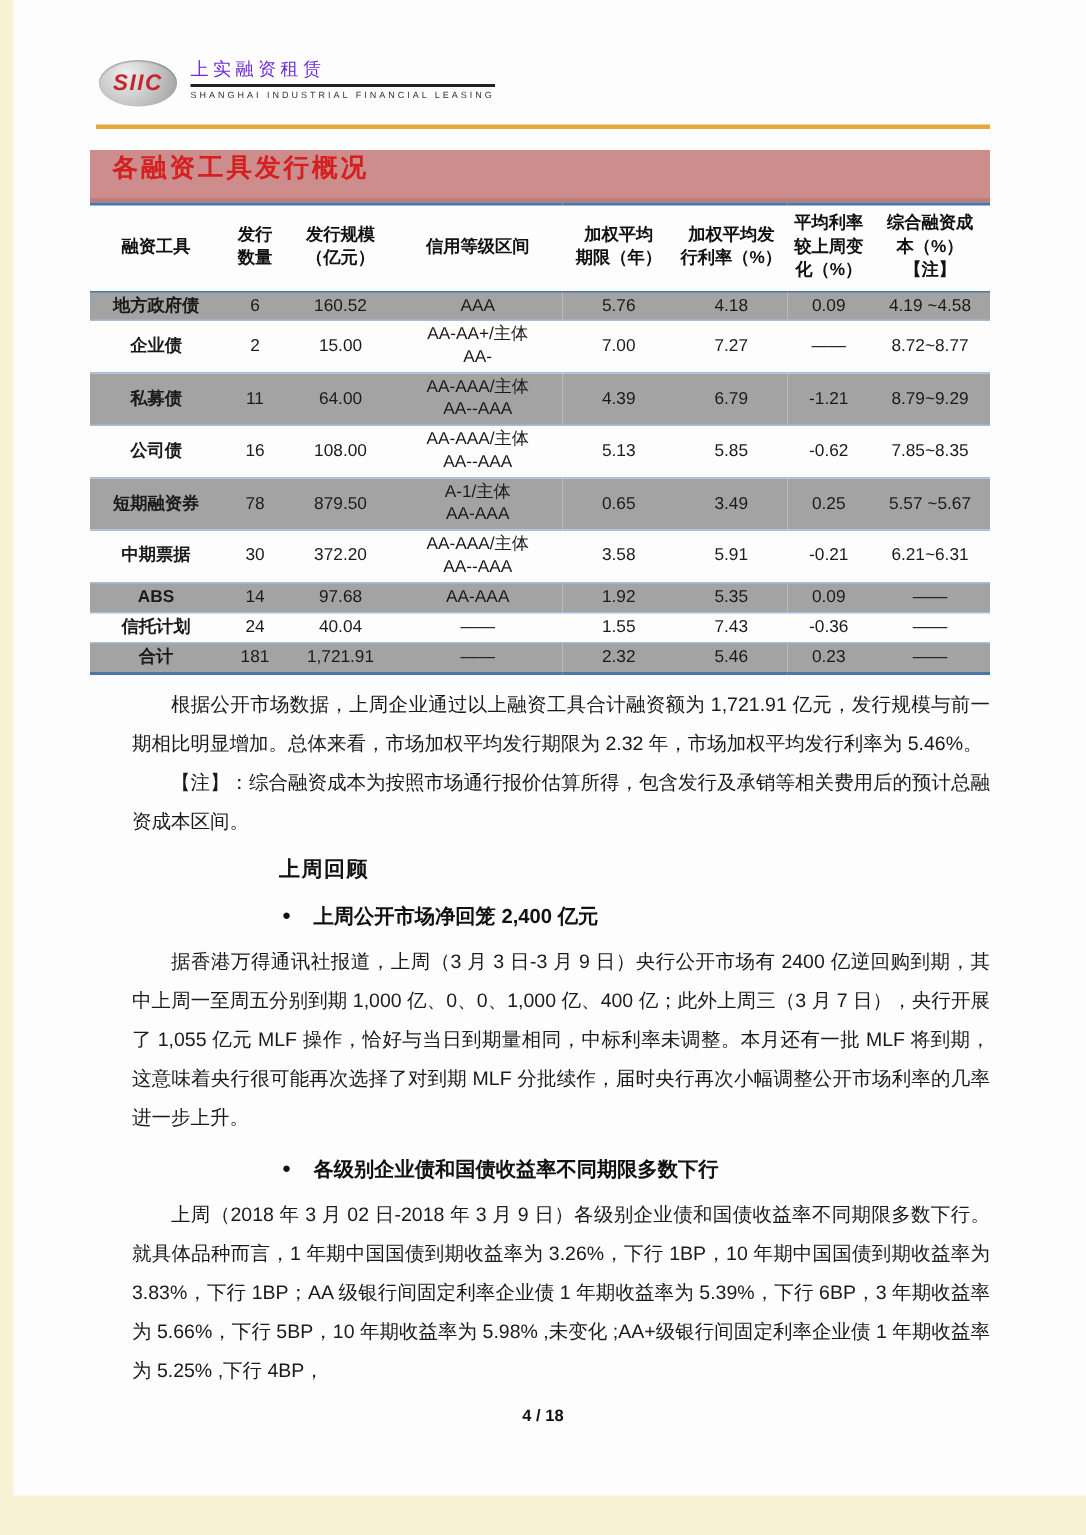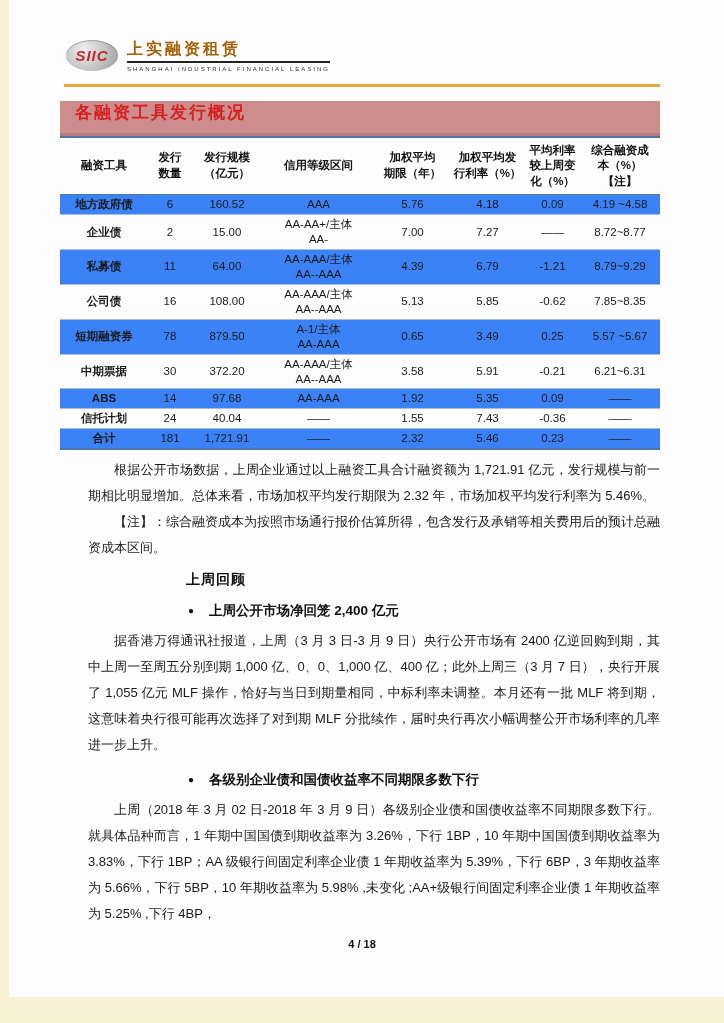--- a/index.html
+++ b/index.html
@@ -13,21 +13,21 @@
 
   
   .logo-row { display:flex; align-items:flex-start; gap:9px; padding:40px 0 0 66px; }
   .logo-oval {
     width:52px; height:31px; border-radius:50%;
     background:radial-gradient(circle at 35% 30%, #efefef, #c2c2c2 55%, #9a9a9a);
     display:flex; align-items:center; justify-content:center;
     color:#c1272d; font-weight:bold; font-style:italic; font-size:15px; letter-spacing:1px;
     box-shadow:0 1px 1px rgba(0,0,0,.25) inset;
   }
-  .logo-cn { font-size:16px; font-weight:700; letter-spacing:3px; color:#a16207;
+  .logo-cn { font-size:12px; font-weight:400; letter-spacing:3px; color:#6d28d9;
              border-bottom:2px solid #222; padding-bottom:3px; line-height:1.1; }
   .logo-en { font-size:6px; letter-spacing:2px; color:#333; margin-top:3px; }
 
   .gold-rule { margin:12px 0 0 64px; width:596px; height:3px; background:#e2a93b; }
 
   
   .banner {
     margin:14px 0 0 60px; width:600px; height:35px; background:#ce8d8d;
     border-bottom:3px solid #bb7c7c; display:flex; align-items:flex-start; padding-left:15px;
   }
@@ -40,21 +40,21 @@
   table.issuance thead th {
     border-top:2px solid #4a77a8; border-bottom:1px solid #4a77a8;
     font-size:11.5px; font-weight:bold; padding:5px 1px; text-align:center;
     white-space:pre-line; line-height:1.35; vertical-align:middle; color:#111;
   }
   table.issuance td {
     font-size:11.5px; text-align:center; padding:2px 1px; white-space:pre-line;
     border-bottom:1px solid #a6bedb; line-height:1.3; vertical-align:middle;
   }
   table.issuance td:first-child { font-weight:bold; }
-  table.issuance tbody tr.shaded { background:#3b82f6; }
+  table.issuance tbody tr.shaded { background:#a3a3a3; }
   table.issuance tbody tr:last-child td { border-bottom:2px solid #4a77a8; }
 
   
   .para { width:572px; margin:0 0 0 88px; font-size:13px; line-height:26px; text-align:justify; color:#1a1a1a; }
   .para.first { margin-top:7px; }
   .para.indent { text-indent:26px; }
 
   .review-title { margin:10px 0 0 186px; font-size:14px; font-weight:bold; letter-spacing:1px; color:#111; }
   .bullet { margin:13px 0 0 188px; display:flex; align-items:center; gap:15px;
             font-size:13.5px; font-weight:bold; color:#111; }

